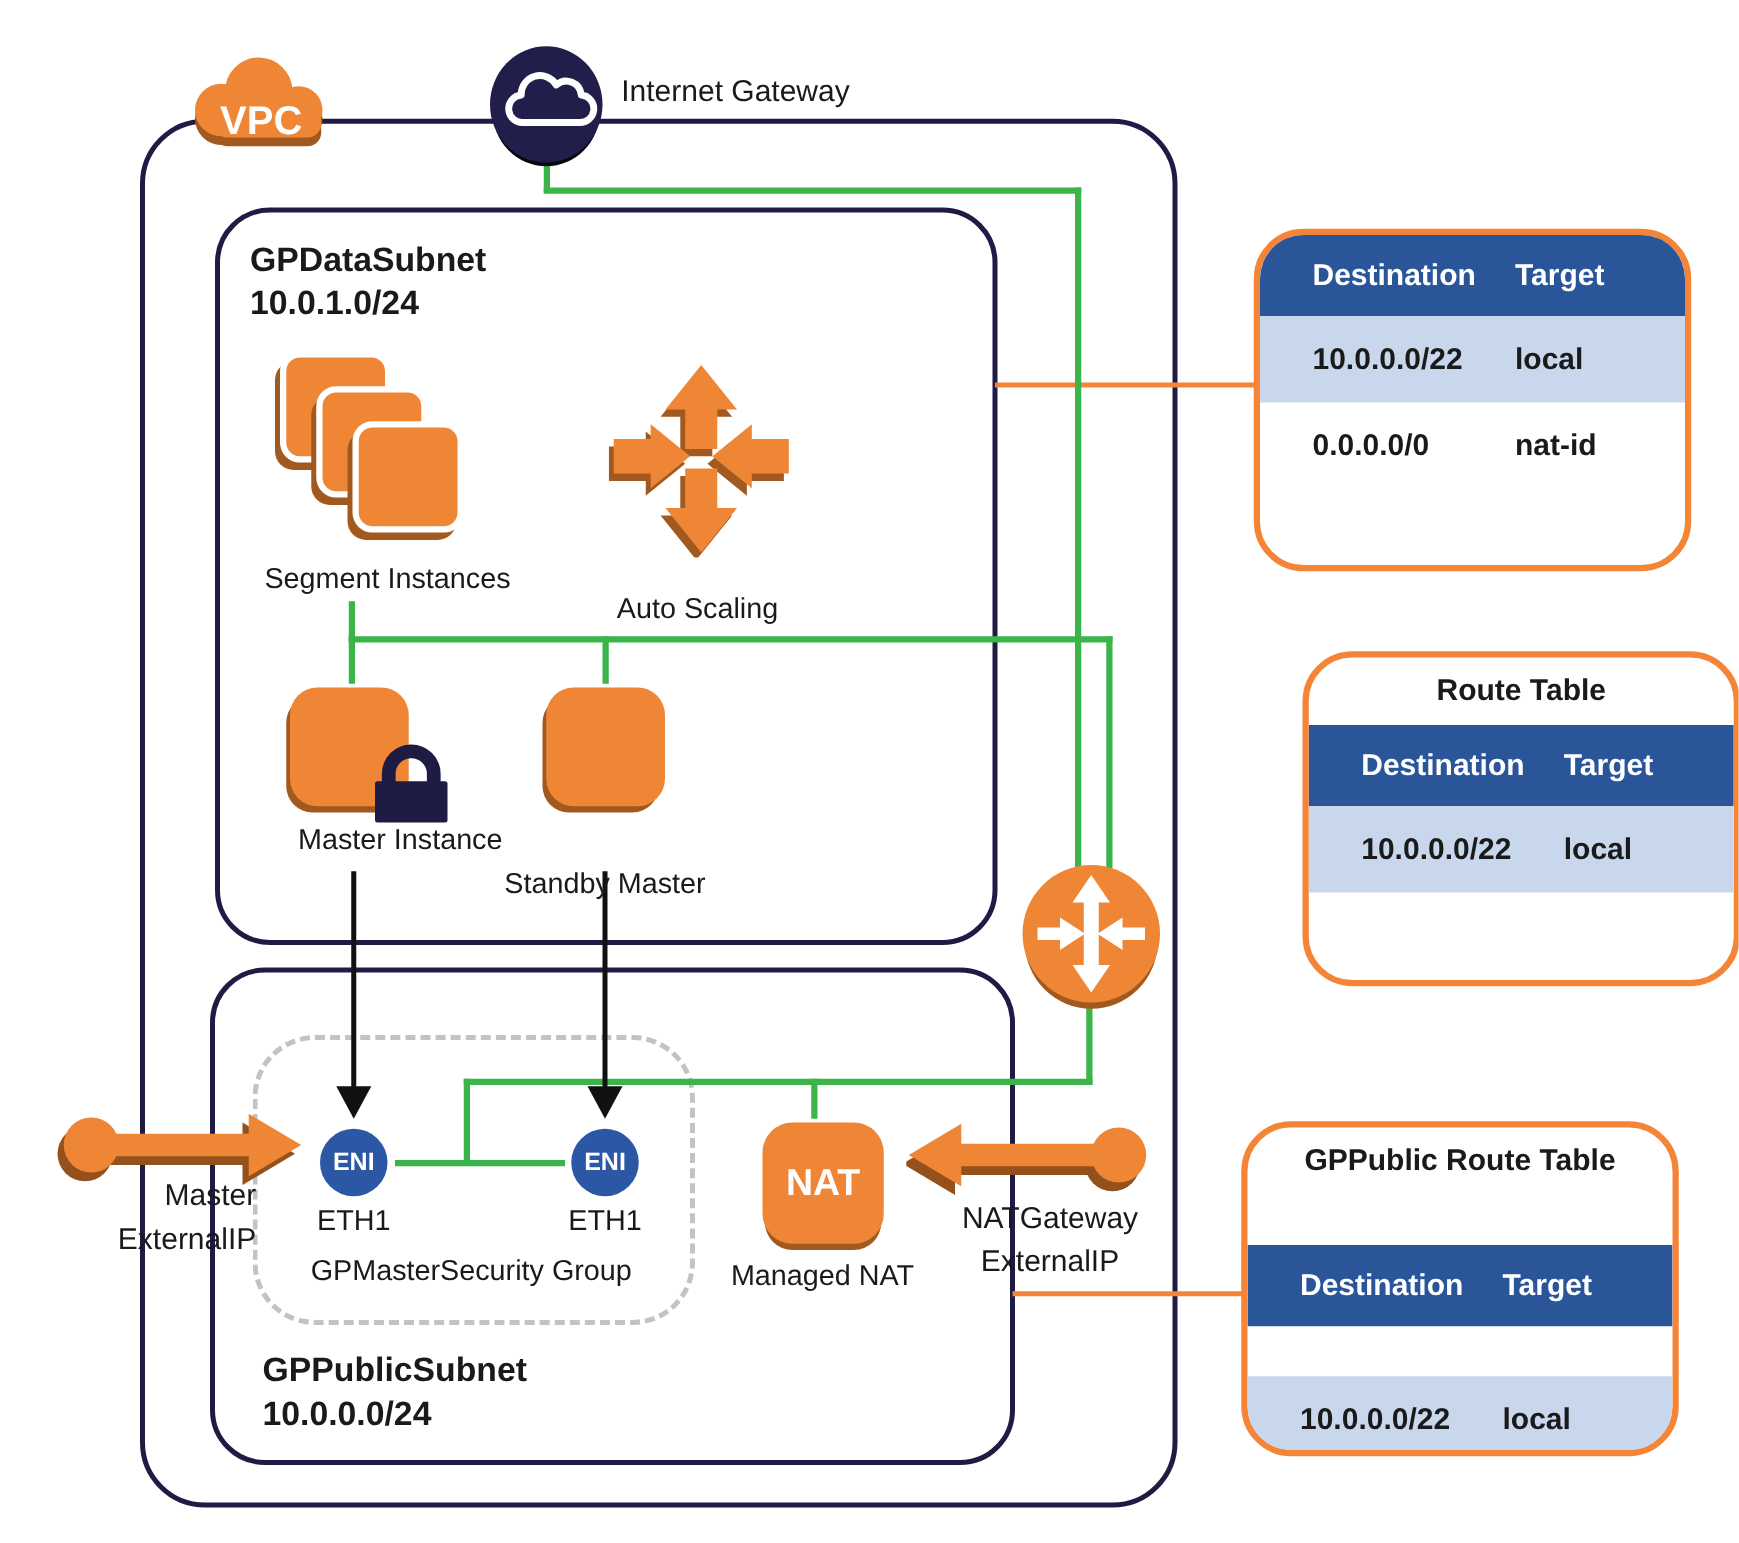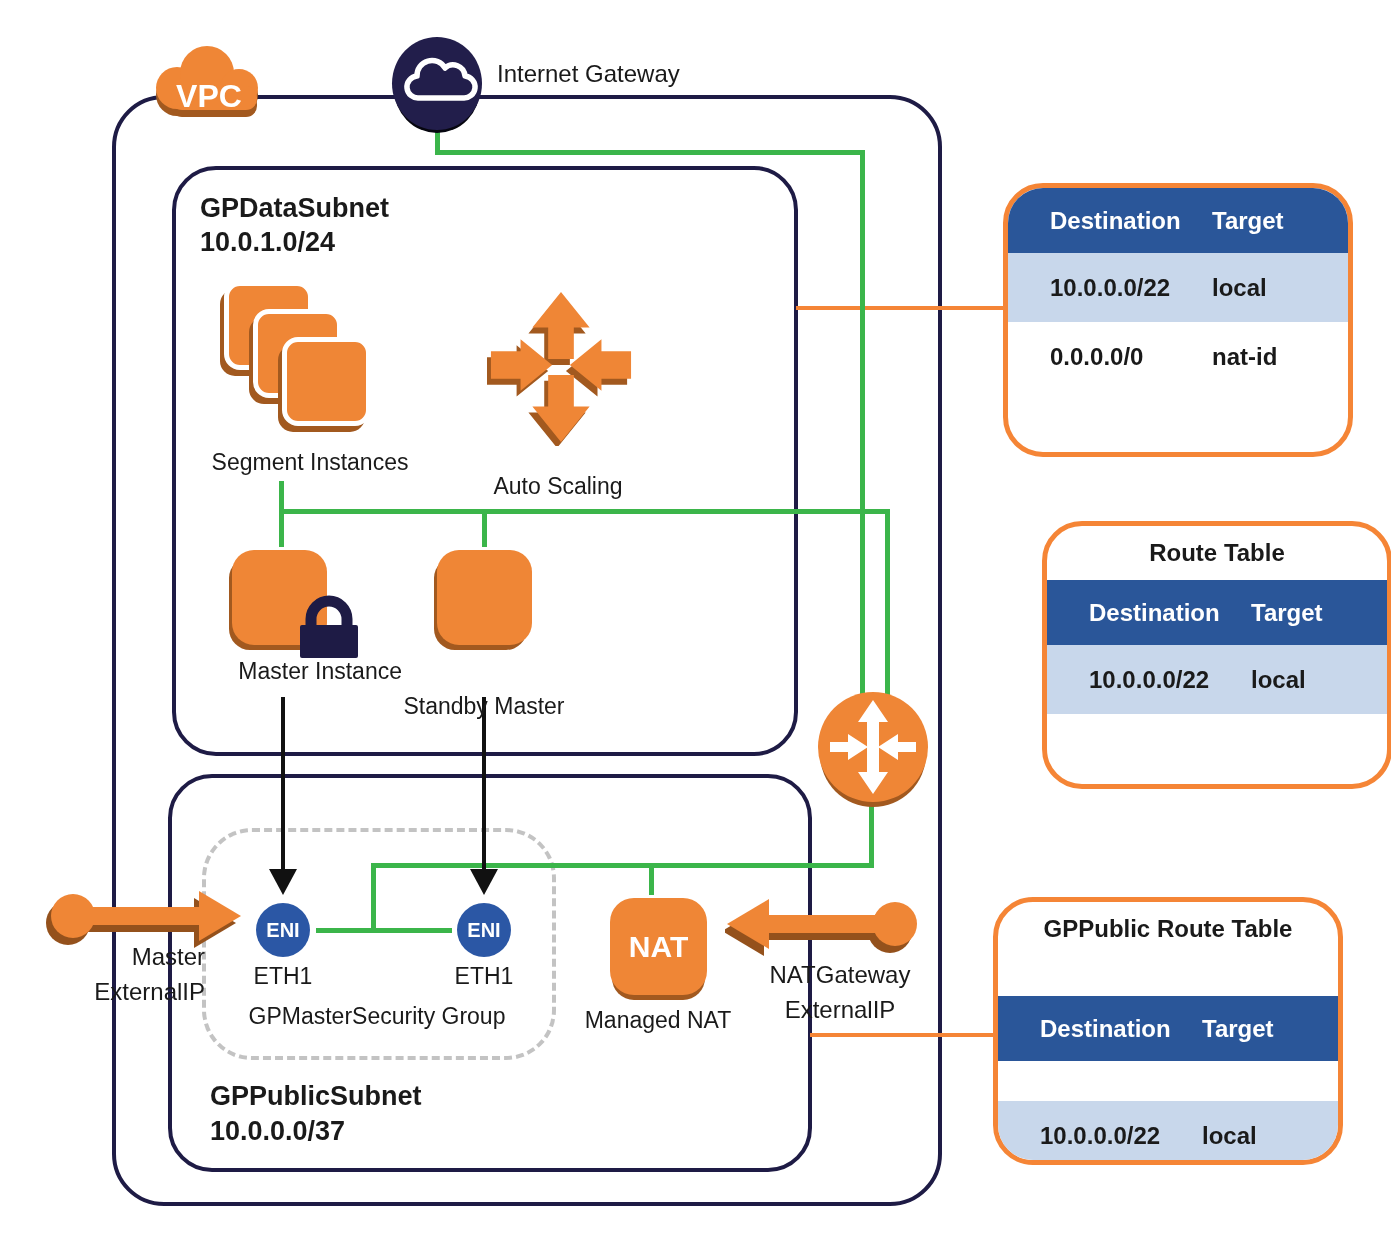--- a/index.html
+++ b/index.html
@@ -159,21 +159,21 @@
   <div class="lbl c z5" style="left:424px;top:962px;width:120px;">ETH1</div>
 
   <div class="lbl c z5" style="left:202px;top:1002px;width:350px;">GPMasterSecurity Group</div>
 
   <div class="nat-sq z5">
     <span>NAT</span>
   </div>
   <div class="lbl c z5" style="left:558px;top:1006px;width:200px;">Managed NAT</div>
 
   <div class="lbl subnet-title z5" style="left:210px;top:1080px;">GPPublicSubnet</div>
-  <div class="lbl subnet-title z5" style="left:210px;top:1115px;">10.0.0.0/37</div>
+  <div class="lbl subnet-title z5" style="left:210px;top:1115px;">10.0.0.0/24</div>
 
   <svg class="abs z5" style="left:45px;top:890px;" width="198" height="64" viewBox="0 0 198 64">
     <g fill="#94511c" transform="translate(-5,7)">
       <circle cx="28" cy="26" r="22"></circle>
         <rect x="28" y="17" width="128" height="18"></rect>
       <polygon points="196,26 154,1 154,51"></polygon>
     </g>
     <g fill="#ef8636">
       <circle cx="28" cy="26" r="22"></circle>
         <rect x="28" y="17" width="128" height="18"></rect>

